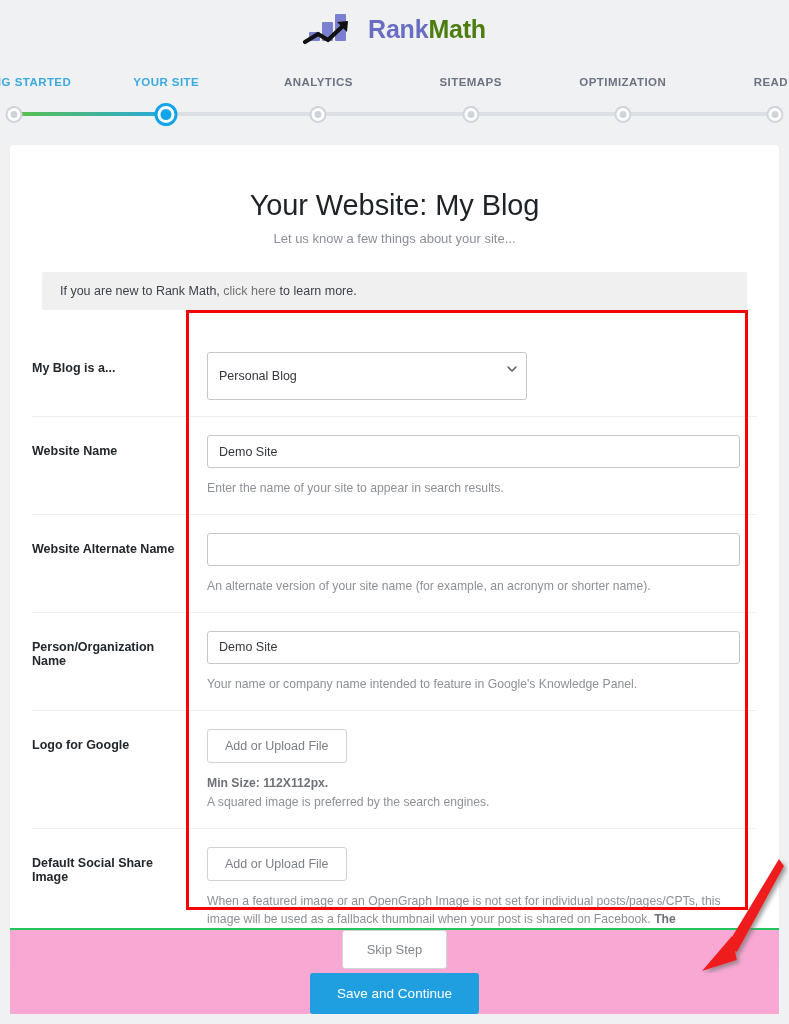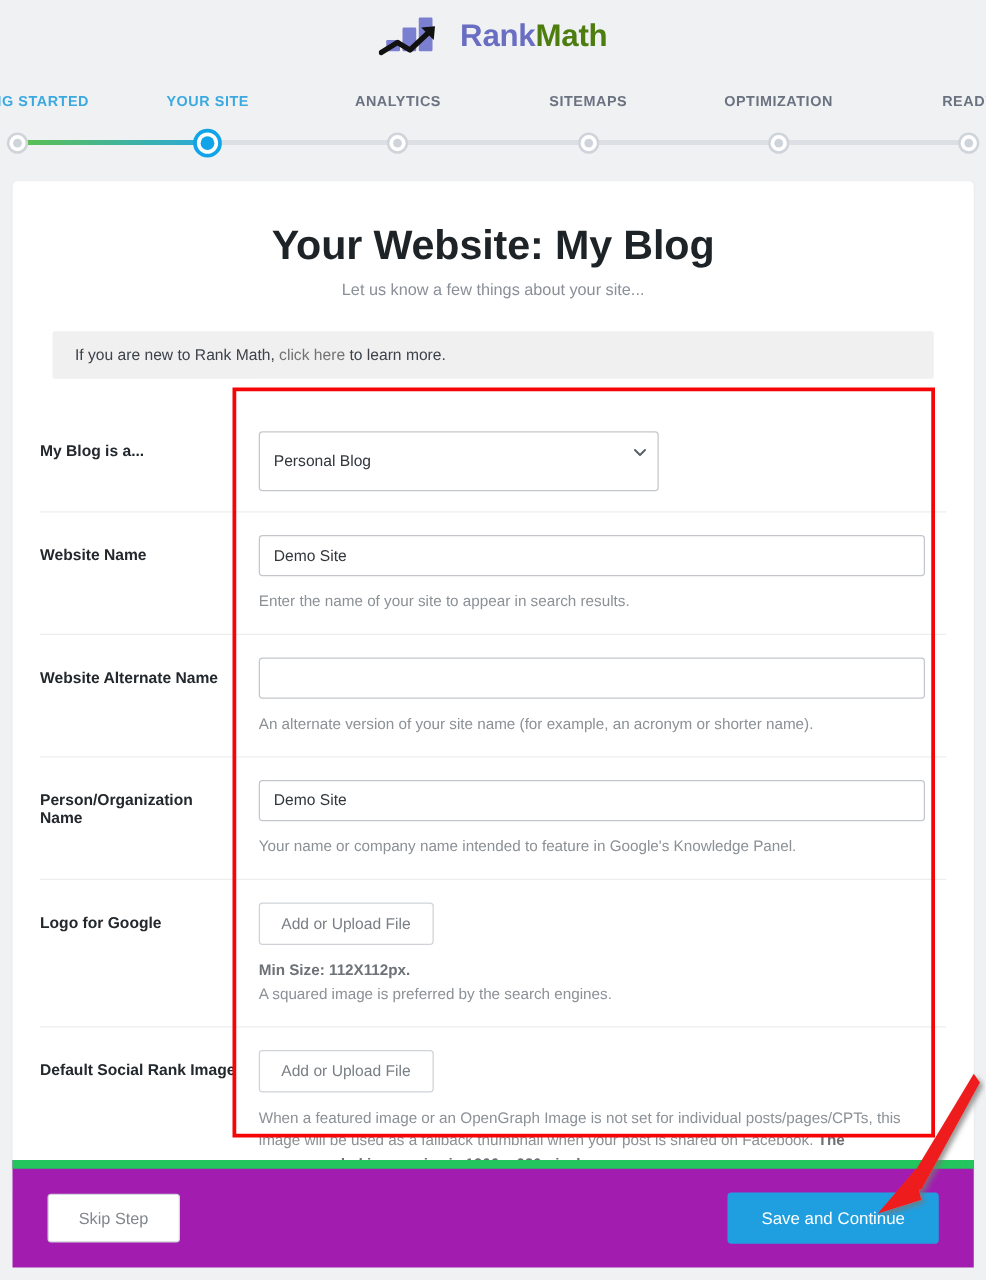--- a/index.html
+++ b/index.html
@@ -108,24 +108,24 @@
     position: absolute;
     left: 10px;
     top: 145px;
     width: 769px;
     background: #ffffff;
     border-radius: 4px 4px 0 0;
     box-shadow: 0 1px 2px rgba(0,0,0,0.05);
   }
   .card-head { padding: 32px 30px 0; text-align: center; }
   .page-title {
-    font-size: 33px;
-    font-weight: 700;
+    font-size: 29px;
+    font-weight: 400;
     color: #1d2327;
-    margin: 0 0 9px;
+    margin: 12px 0 9px;
     letter-spacing: -0.1px;
   }
   .page-sub {
     font-size: 13px;
     color: #8a8f98;
     margin: 0 0 26px;
   }
 
   .notice {
     margin: 0 32px;
@@ -205,26 +205,27 @@
     cursor: pointer;
   }
 
   
   .footer {
     position: absolute;
     left: 10px;
     top: 928px;
     width: 769px;
     height: 86px;
-    background: #a21caf;
-    border-top: 7px solid #22c55e;
+    background: #f9a8d4;
+    border-top: 2px solid #22c55e;
     display: flex;
     align-items: center;
     justify-content: space-between;
     padding: 0 28px;
+    flex-direction: column;
   }
   .skip-btn {
     border: 1px solid #d2d6da;
     background: #fff;
     border-radius: 3px;
     font-family: "Liberation Sans", sans-serif;
     font-size: 13px;
     color: #82878c;
     padding: 11px 24px;
     cursor: pointer;
@@ -370,21 +371,21 @@
       <div class="row-field">
         <button class="upload-btn">Add or Upload File</button>
         <div class="hint">
           <b>Min Size: 112X112px.</b><br>
           <span>A squared image is preferred by the search engines.</span>
         </div>
       </div>
     </div>
 
     <div class="row">
-      <div class="row-label">Default Social Rank Image</div>
+      <div class="row-label">Default Social Share Image</div>
       <div class="row-field">
         <button class="upload-btn">Add or Upload File</button>
         <div class="hint">
           <span>When a featured image or an OpenGraph Image is not set for individual posts/pages/CPTs, this image will be used as a fallback thumbnail when your post is shared on Facebook. </span><b>The recommended image size is 1200 x 630 pixels.</b>
         </div>
       </div>
     </div>
 
   </div>
 </div>

